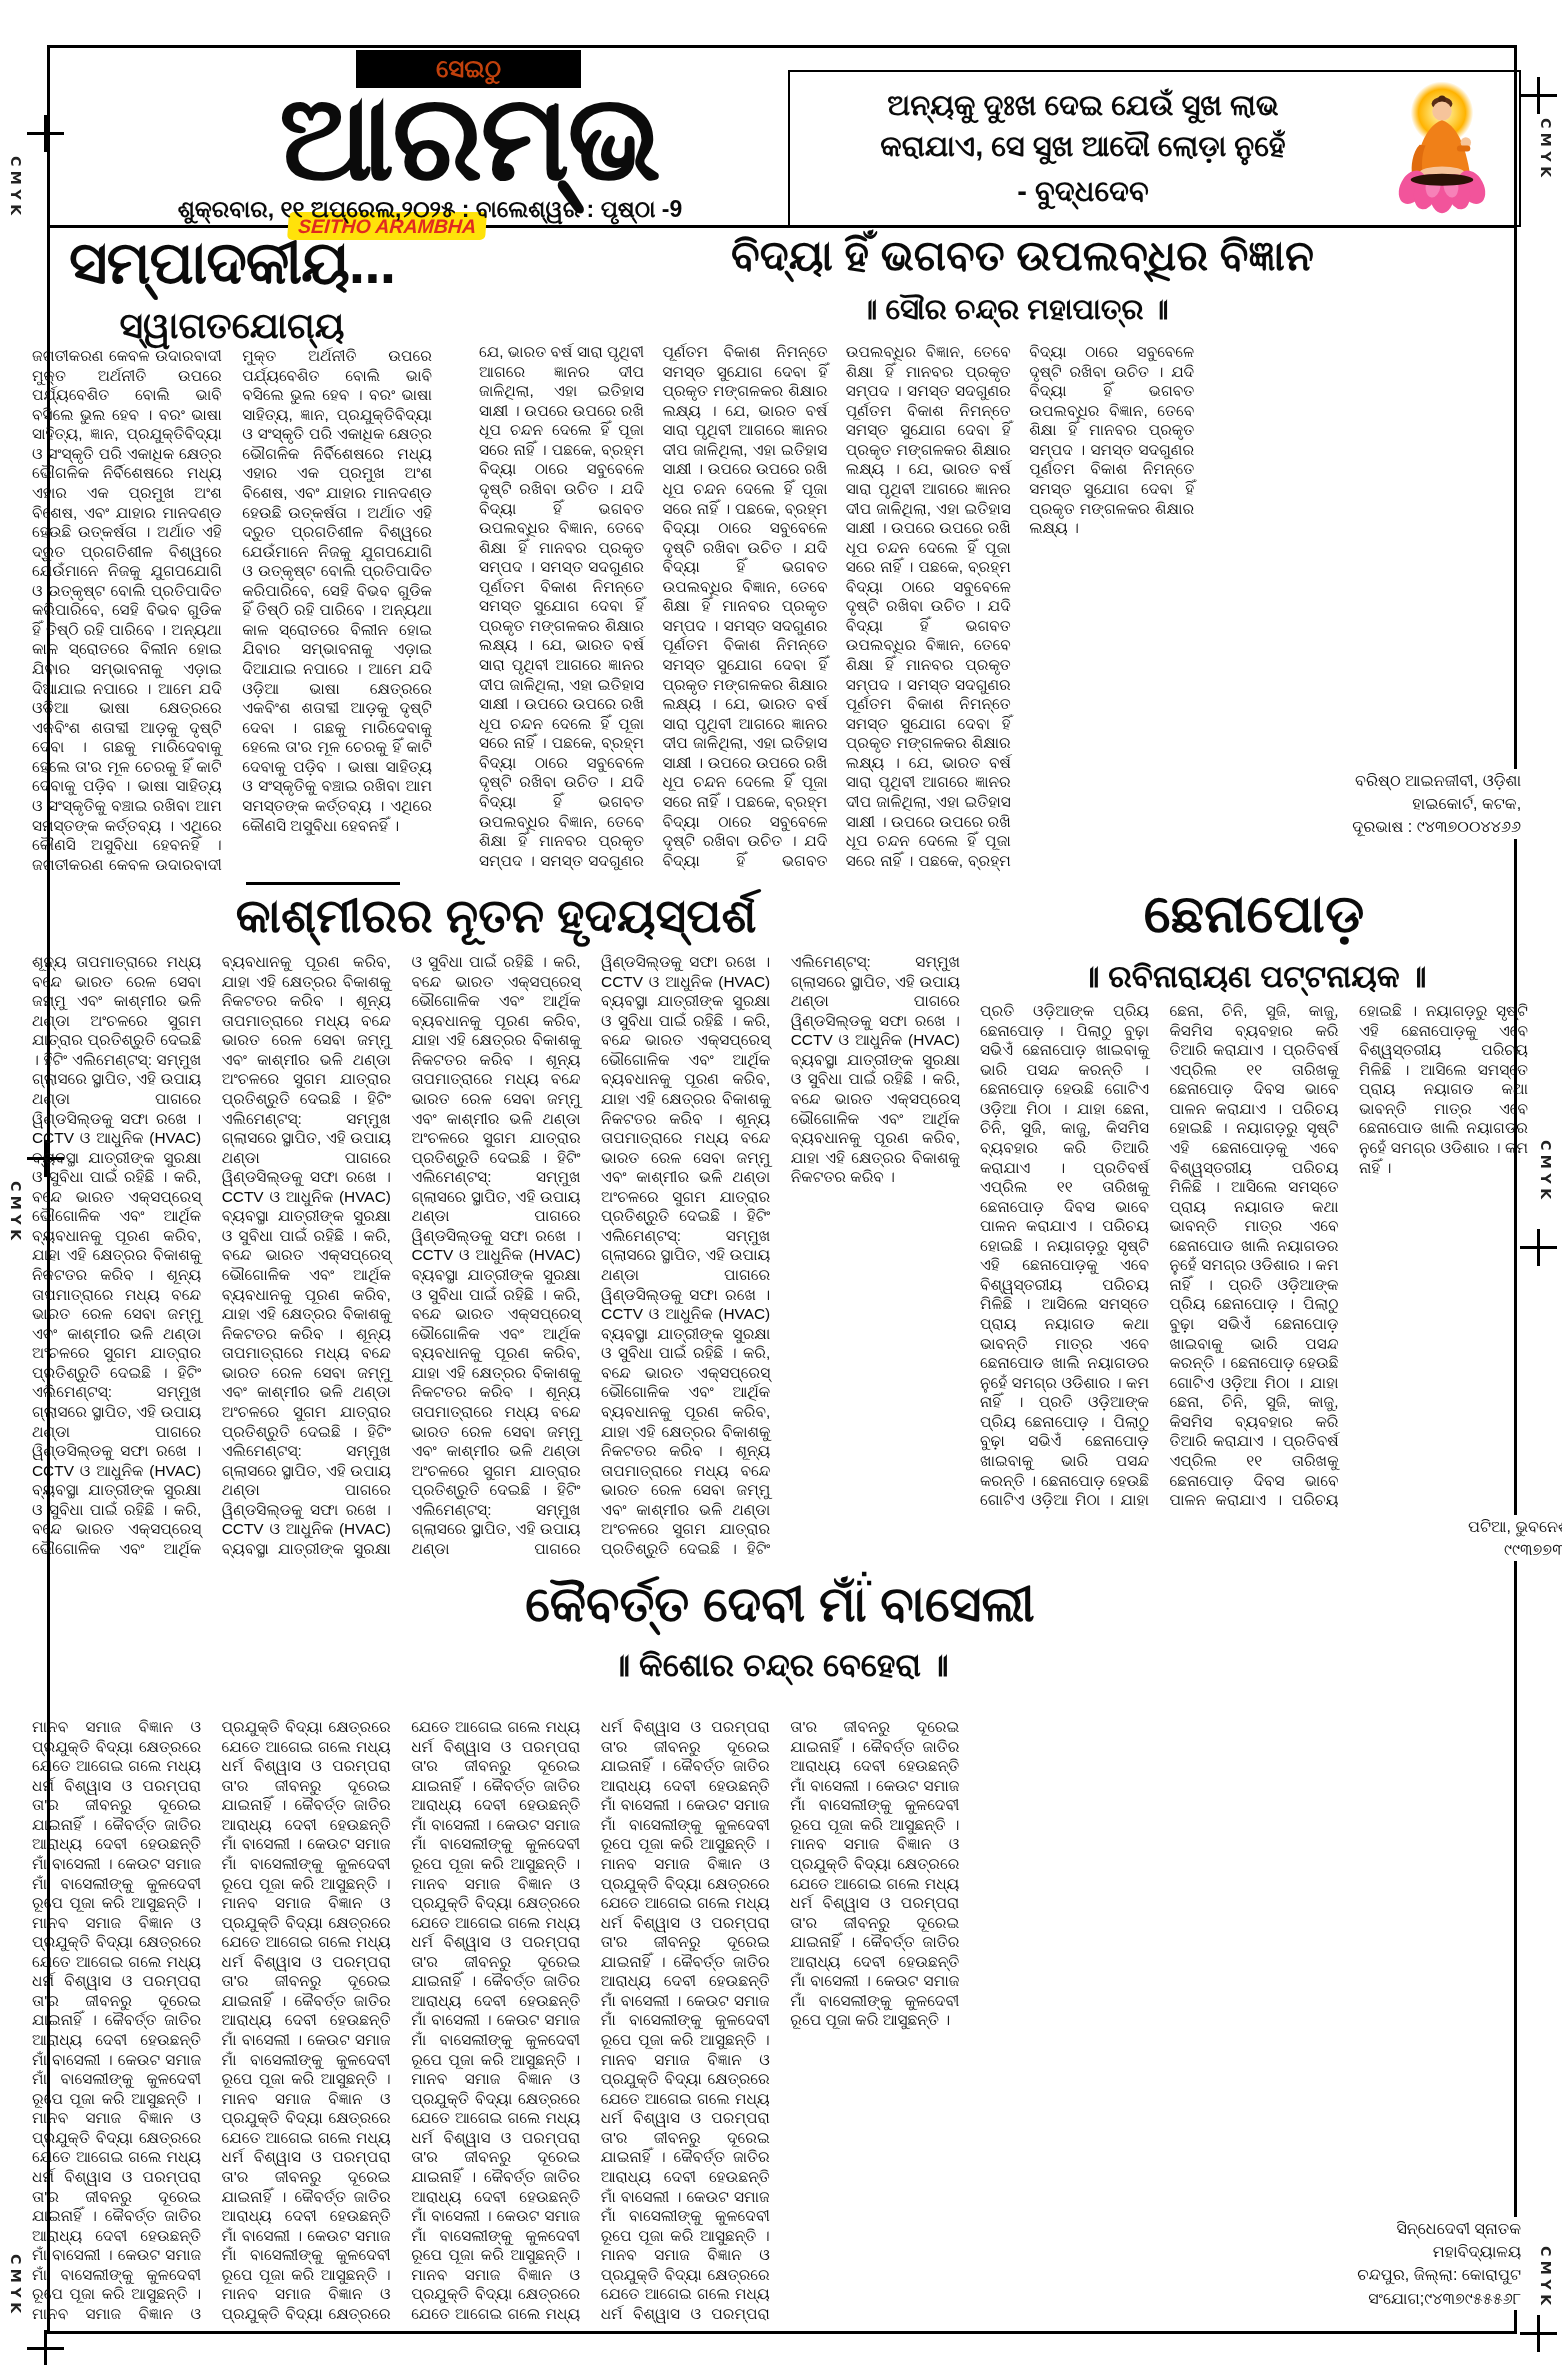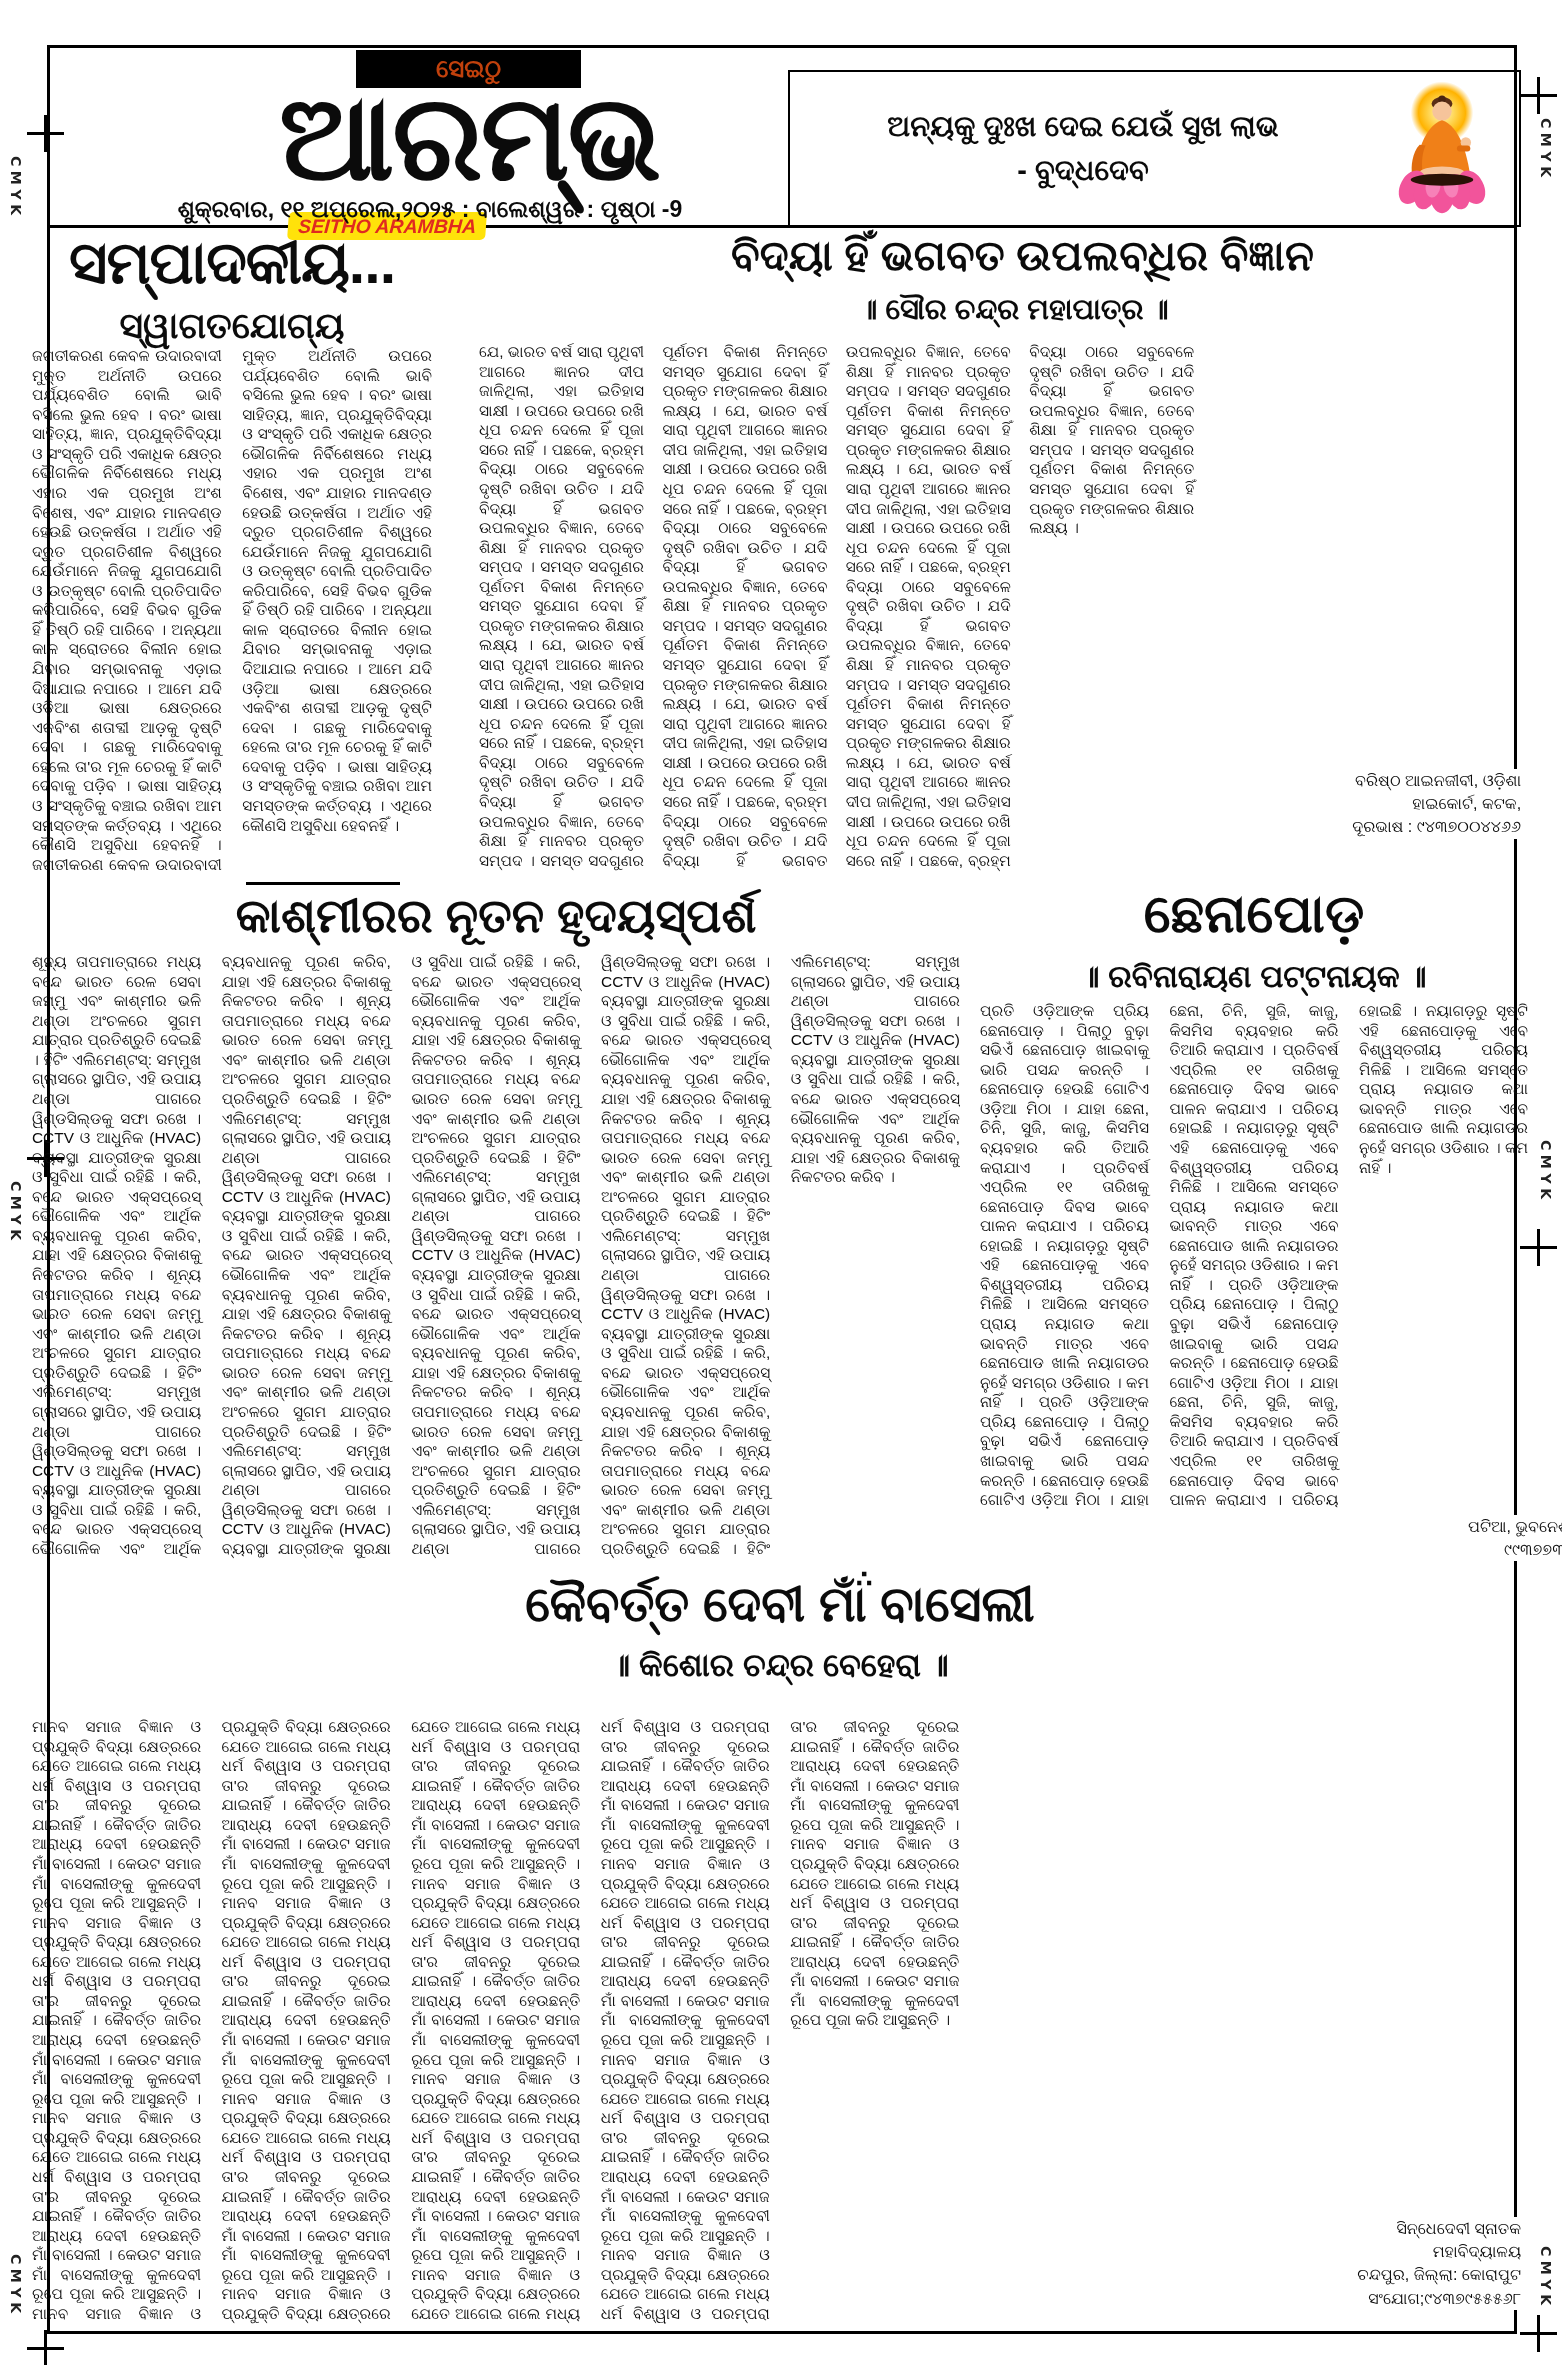--- a/index.html
+++ b/index.html
@@ -89,20 +89,21 @@
   <div class="logo-block">
     <div class="logo-topbar">ସେଇଠୁ</div>
     <div class="logo-main">ଆରମ୍ଭ</div>
     <div class="logo-sticker">SEITHO ARAMBHA</div>
   </div>
   <div class="dateline">ଶୁକ୍ରବାର, ୧୧ ଅପ୍ରେଲ,୨୦୨୫ : ବାଲେଶ୍ୱର : ପୃଷ୍ଠା -9</div>
 
   <div class="quote-box">
     <div class="quote-text">
       <div>ଅନ୍ୟକୁ ଦୁଃଖ ଦେଇ ଯେଉଁ ସୁଖ ଲାଭ</div>
+      <div>କରାଯାଏ, ସେ ସୁଖ ଆଦୌ ଲୋଡ଼ା ନୁହେଁ</div>
       <div class="quote-attr">- ବୁଦ୍ଧଦେବ</div>
     </div>
     <div class="buddha-wrap">
       <svg width="154" height="149" viewBox="0 0 200 200">
         <defs>
           <radialGradient id="halo" cx="50%" cy="50%" r="50%">
             <stop offset="0%" stop-color="#fff9c0"></stop>
             <stop offset="45%" stop-color="#ffd24a"></stop>
             <stop offset="75%" stop-color="#ffb300"></stop>
             <stop offset="100%" stop-color="#ffb300" stop-opacity="0"></stop>

